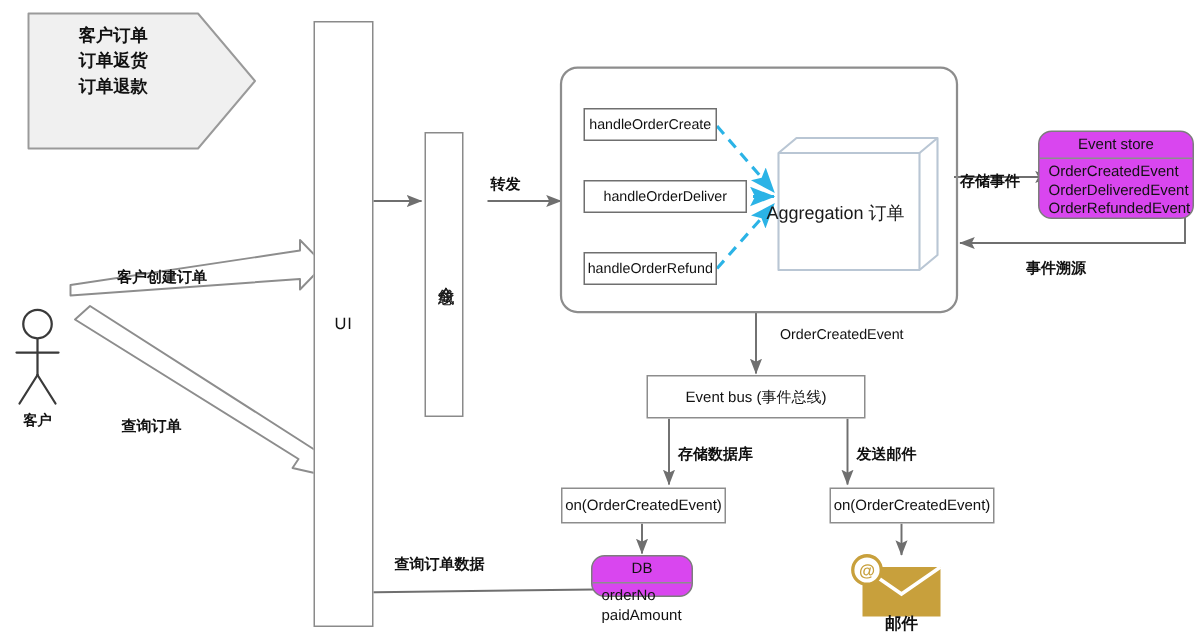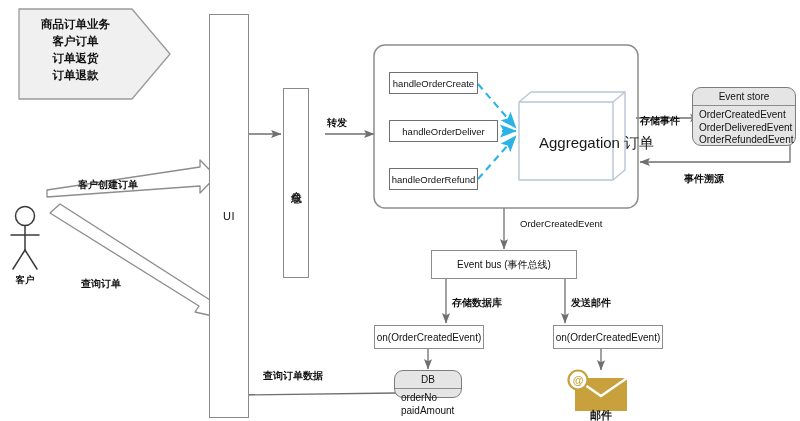--- a/index.html
+++ b/index.html
@@ -14,21 +14,21 @@
   .lbl{position:absolute;white-space:nowrap;}
 
   
   .rectbox{
     border:1.4px solid #8d8d8d;background:#ffffff;
     display:flex;align-items:center;justify-content:center;
     font-size:10px;color:#111;text-align:center;
   }
   .handler{font-size:9.5px;border:1.4px solid #6f6f6f;}
   .roundbox{
-    border:1.4px solid #7d7d7d;border-radius:9px;background:#e5e5e5;
+    border:1.4px solid #7d7d7d;border-radius:9px;background:#d946ef;
   }
   .roundbox .hdr{
     font-size:10px;text-align:center;padding:3px 4px 3px;
     border-bottom:1.2px solid #8d8d8d;color:#111;
   }
   .roundbox .body{
     font-size:10px;padding:3px 6px 4px;line-height:12.5px;color:#111;
   }
   .vbar{
     border:1.4px solid #8a8a8a;background:#ffffff;
@@ -118,21 +118,20 @@
 
     <g>
       <rect x="575" y="378" width="52" height="33" fill="#C8A03C"></rect>
       <path d="M575,378 L601,396 L627,378" fill="none" stroke="#ffffff" stroke-width="2.4"></path>
       <circle cx="578" cy="380" r="9.5" fill="#ffffff" stroke="#C8A03C" stroke-width="2.2"></circle>
       <text x="578" y="384.2" text-anchor="middle" font-family="Liberation Sans, sans-serif" font-size="11" font-weight="bold" fill="#C8A03C">@</text>
     </g>
   </svg>
 
   <div class="banner-txt" style="left:19px;top:16px;width:113px;">
-    <div>商品订单业务</div>
     <div>客户订单</div>
     <div>订单返货</div>
     <div>订单退款</div>
   </div>
 
   <div class="actorcap lbl" style="left:0px;top:274px;width:50px;">客户</div>
 
   <div class="node vbar" style="left:209px;top:14px;width:40px;height:404px;">
     <span class="vtxt">UI</span>
   </div>
@@ -144,21 +143,21 @@
   <div class="node rectbox handler" style="left:389px;top:72px;width:89px;height:22px;">
     <span>handleOrderCreate</span>
   </div>
   <div class="node rectbox handler" style="left:389px;top:120px;width:109px;height:22px;">
     <span>handleOrderDeliver</span>
   </div>
   <div class="node rectbox handler" style="left:389px;top:168px;width:89px;height:22px;">
     <span>handleOrderRefund</span>
   </div>
 
-  <div class="lbl" style="left:539px;top:134px;width:94px;text-align:right;font-size:15px;">Aggregation 订单</div>
+  <div class="lbl" style="left:511px;top:134px;width:94px;text-align:left;font-size:12px;">Aggregation 订单</div>
 
   <div class="node roundbox" style="left:692px;top:87px;width:104px;height:59px;">
     <div class="hdr">Event store</div>
     <div class="body">
       <div>OrderCreatedEvent</div>
       <div>OrderDeliveredEvent</div>
       <div>OrderRefundedEvent</div>
     </div>
   </div>
 

